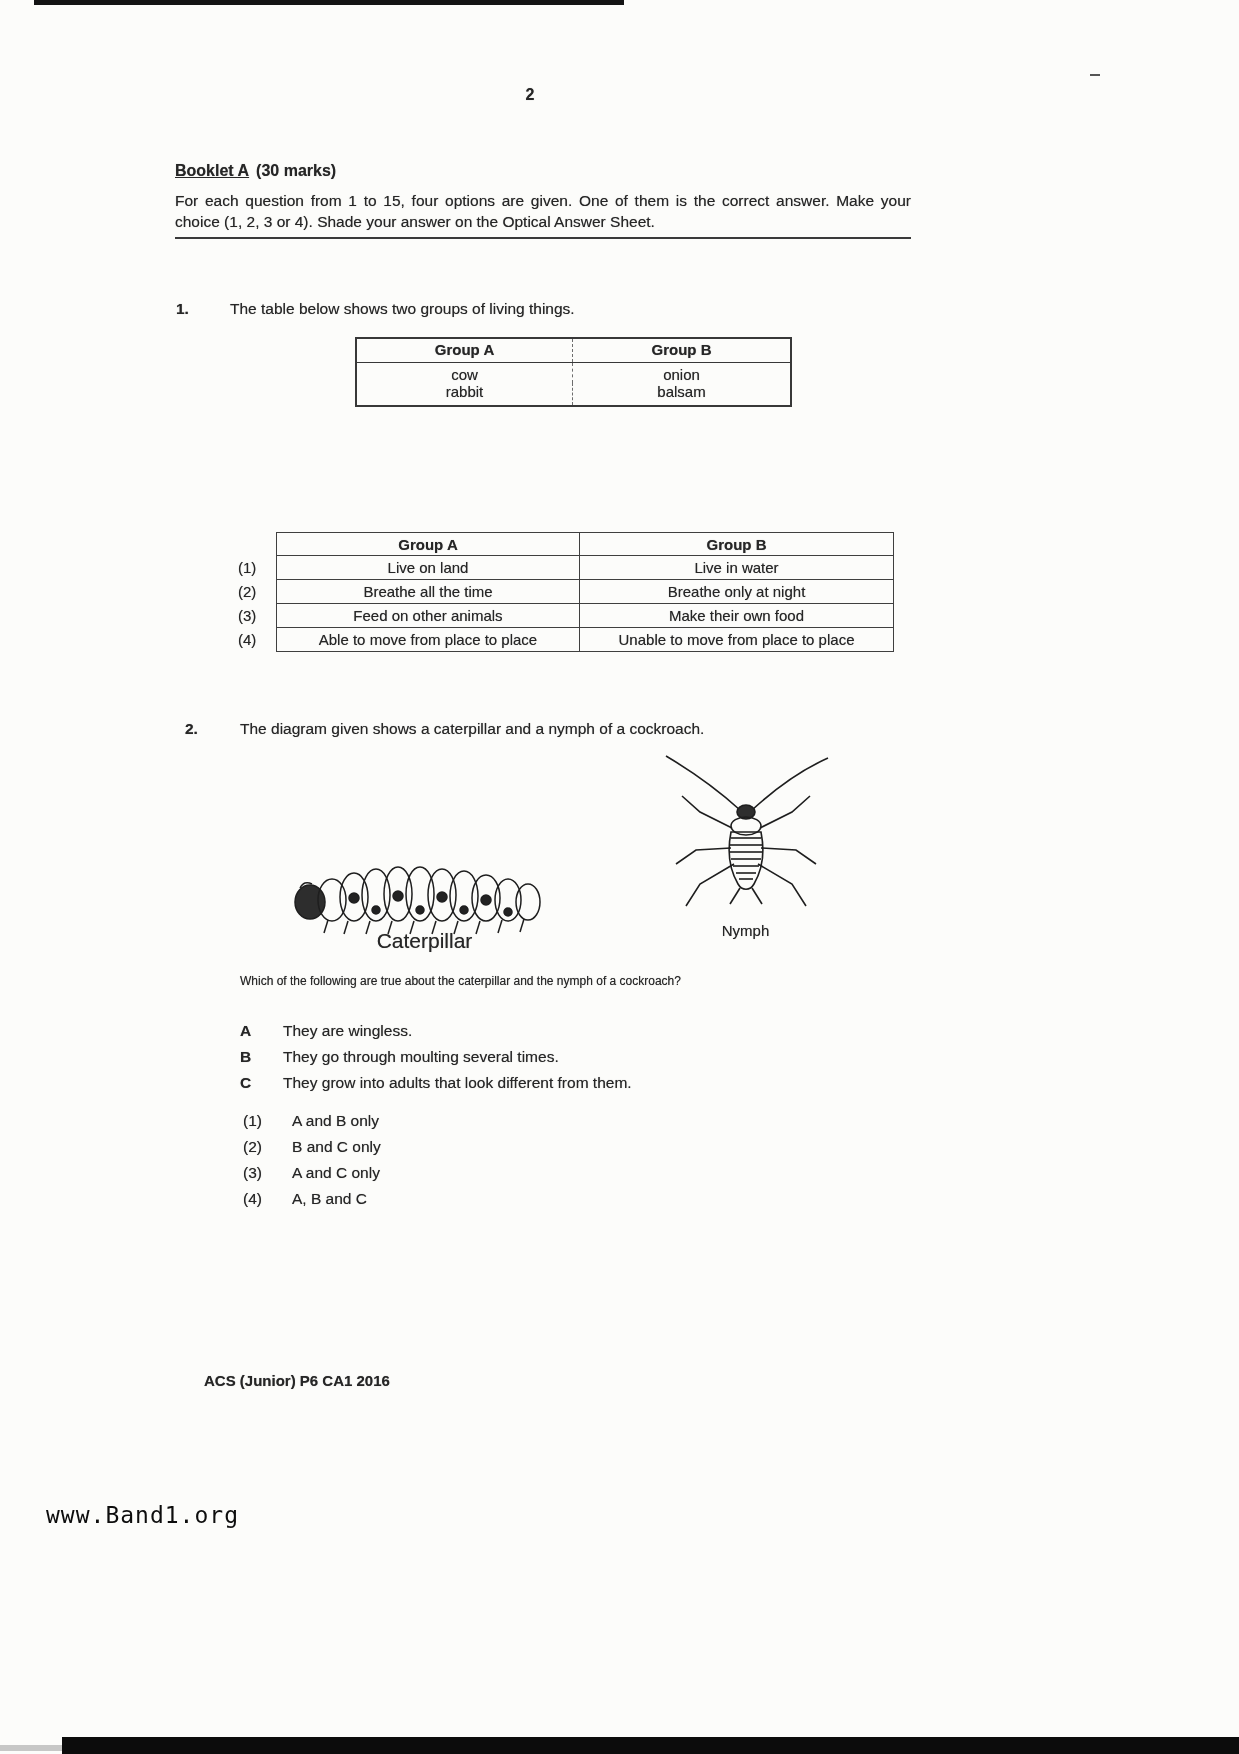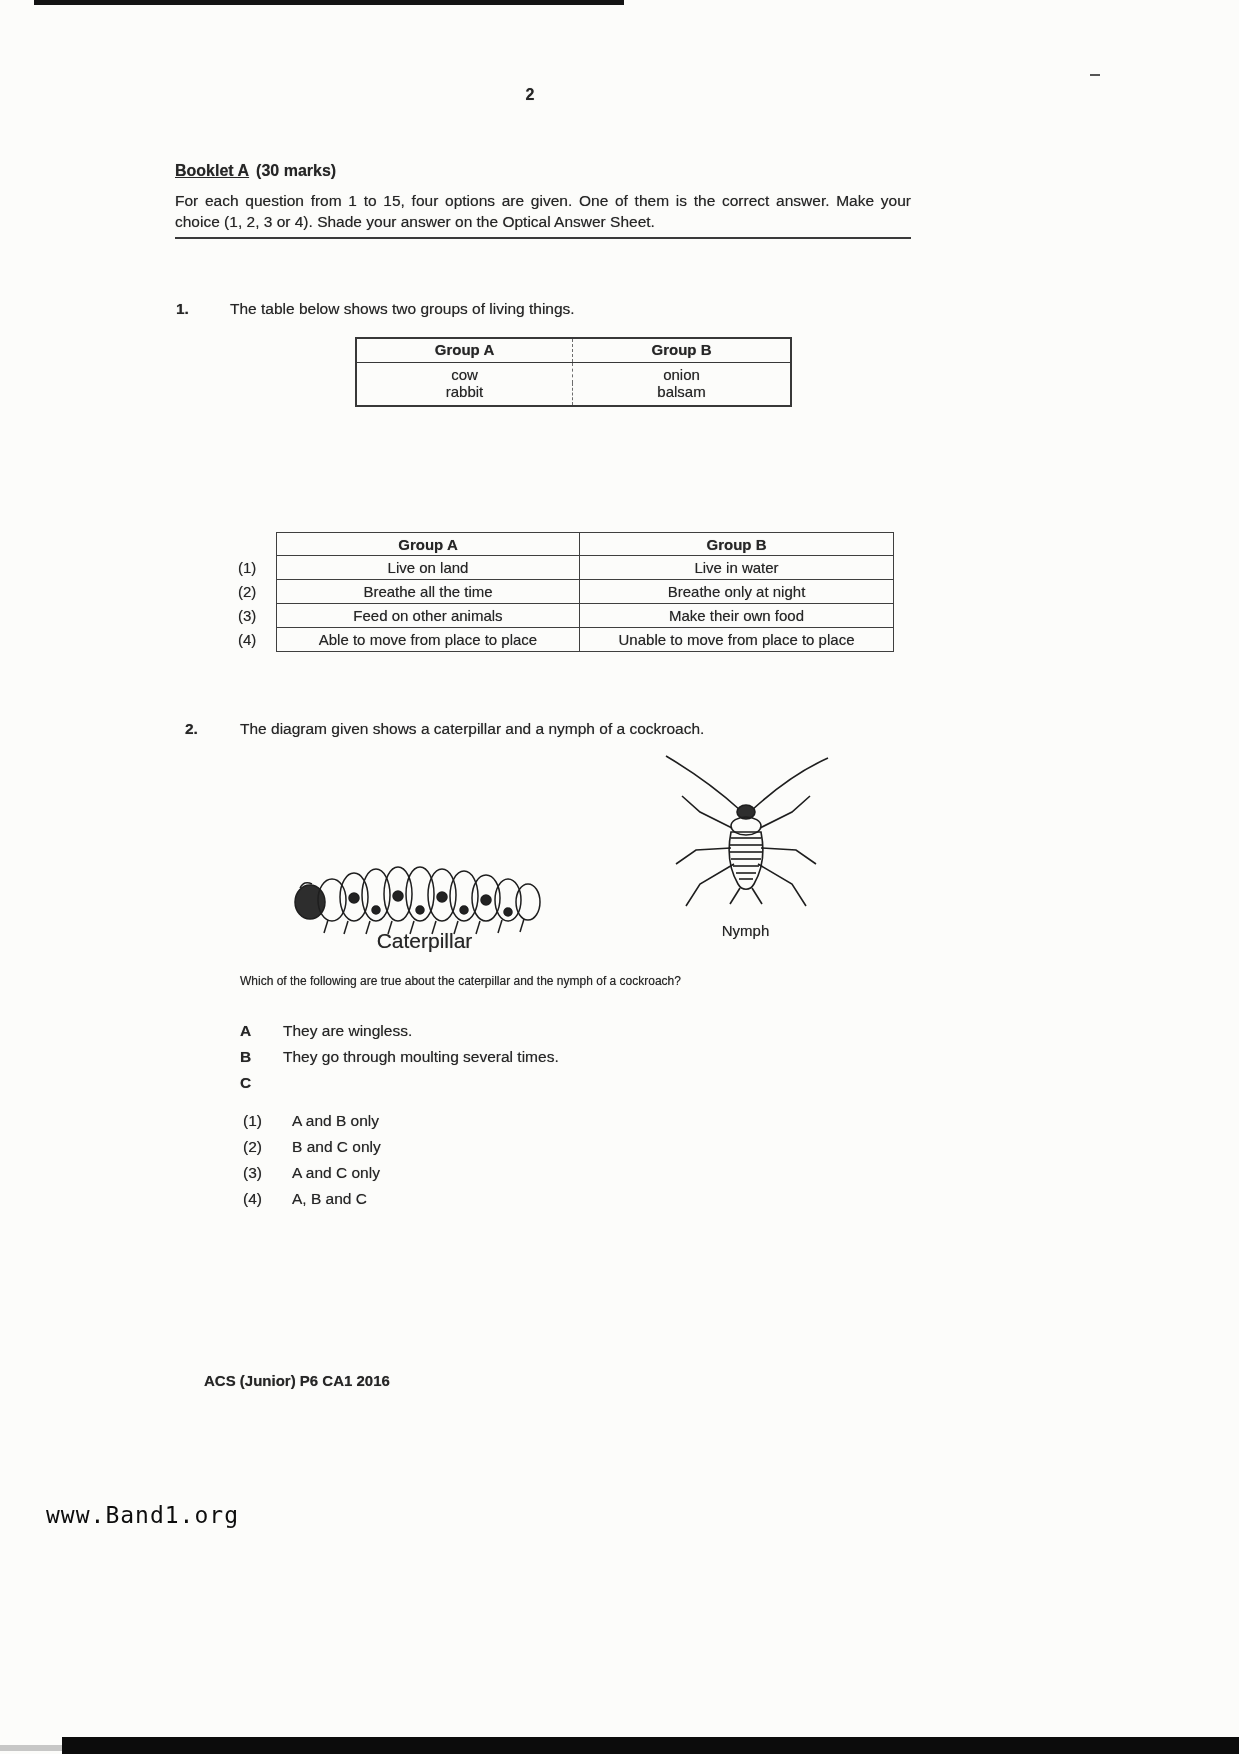--- a/index.html
+++ b/index.html
@@ -208,20 +208,21 @@
     <div class="stmt">
       <span class="stmt-letter">A</span>
       <span>They are wingless.</span>
     </div>
     <div class="stmt">
       <span class="stmt-letter">B</span>
       <span>They go through moulting several times.</span>
     </div>
     <div class="stmt">
       <span class="stmt-letter">C</span>
+      <span>They grow into adults that look different from them.</span>
     </div>
   </div>
 
   <div class="abs opts">
     <div class="opt">
       <span class="opt-num">(1)</span>
       <span>A and B only</span>
     </div>
     <div class="opt">
       <span class="opt-num">(2)</span>

